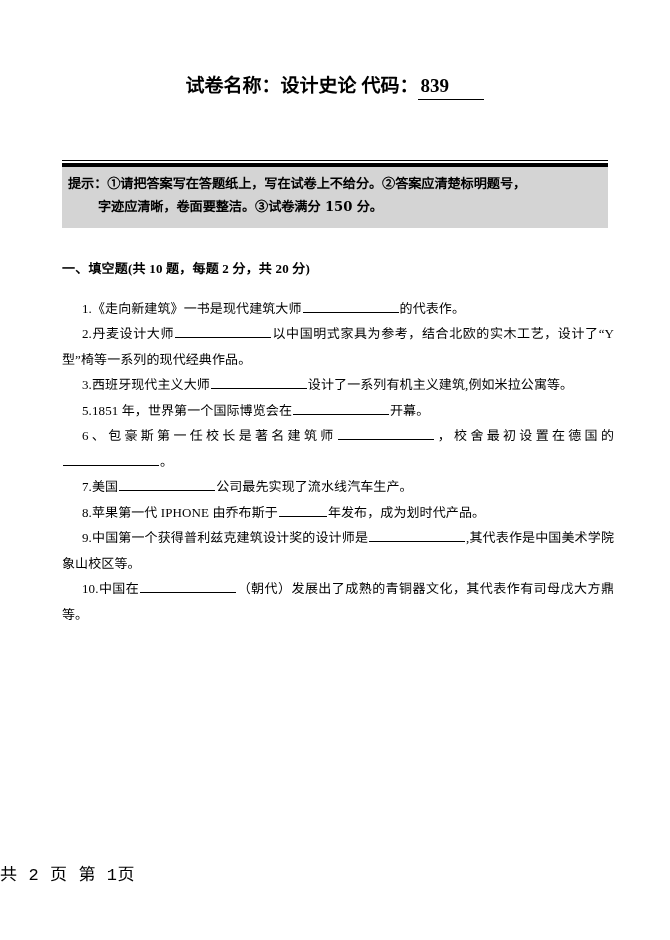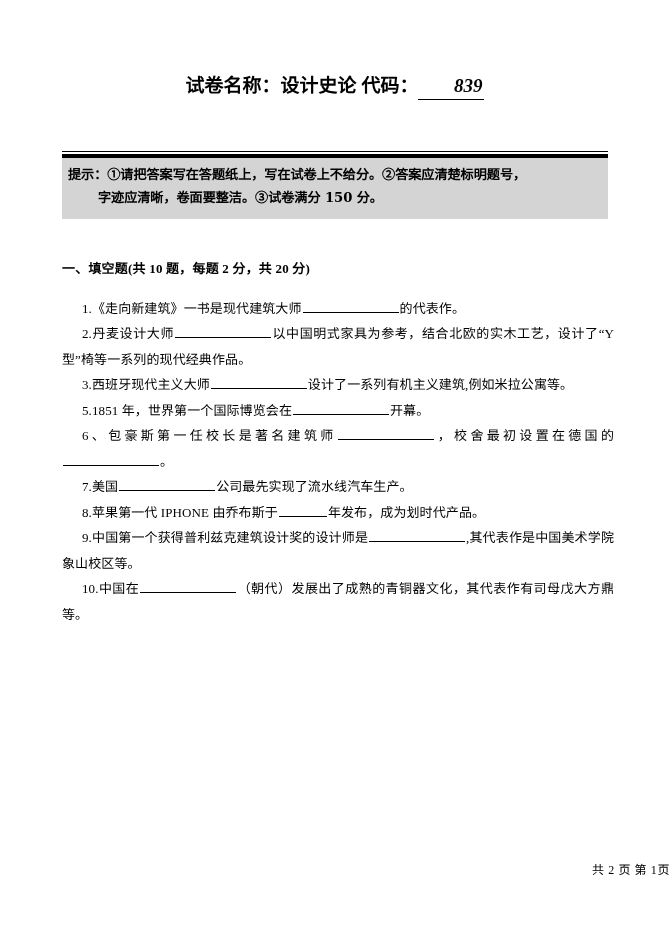--- a/index.html
+++ b/index.html
@@ -49,30 +49,29 @@
     line-height: 1.3;
     white-space: nowrap;
   }
   .subtitle-underlined {
     text-underline-offset: 3px;
   }
   .code-blank {
     display: inline-block;
     min-width: 62px;
     border-bottom: 1.5px solid #000;
-    text-align: right;
+    text-align: left;
     padding: 0 2px;
-    font-style: italic;
   }
 
   
   .notice-wrap {
     position: absolute;
     left: 62px;
-    top: 151px;
+    top: 160px;
     width: 546px;
   }
   .notice-rule-thin {
     height: 1px;
     background: #000;
     width: 100%;
   }
   .notice-rule-gap {
     height: 2px;
     background: #ffffff;
@@ -134,24 +133,25 @@
   }
   .blank.w-long  { width: 96px; }
   .blank.w-short { width: 48px; }
 
   
   .footer {
     position: absolute;
     left: 0;
     top: 860px;
     width: 670px;
-    text-align: right;
-    font-size: 12px;
+    text-align: left;
+    font-size: 17px;
     letter-spacing: 0.6px;
     white-space: nowrap;
+    font-family: Liberation Mono, monospace;
   }
 </style>
 </head>
 <body>
 
 <div class="page">
 
   <div class="title-block">
     <div class="doc-subtitle">
       <span>试卷名称：</span><span class="subtitle-underlined">设计史论</span><span> 代码：</span><span class="code-blank">839</span>

